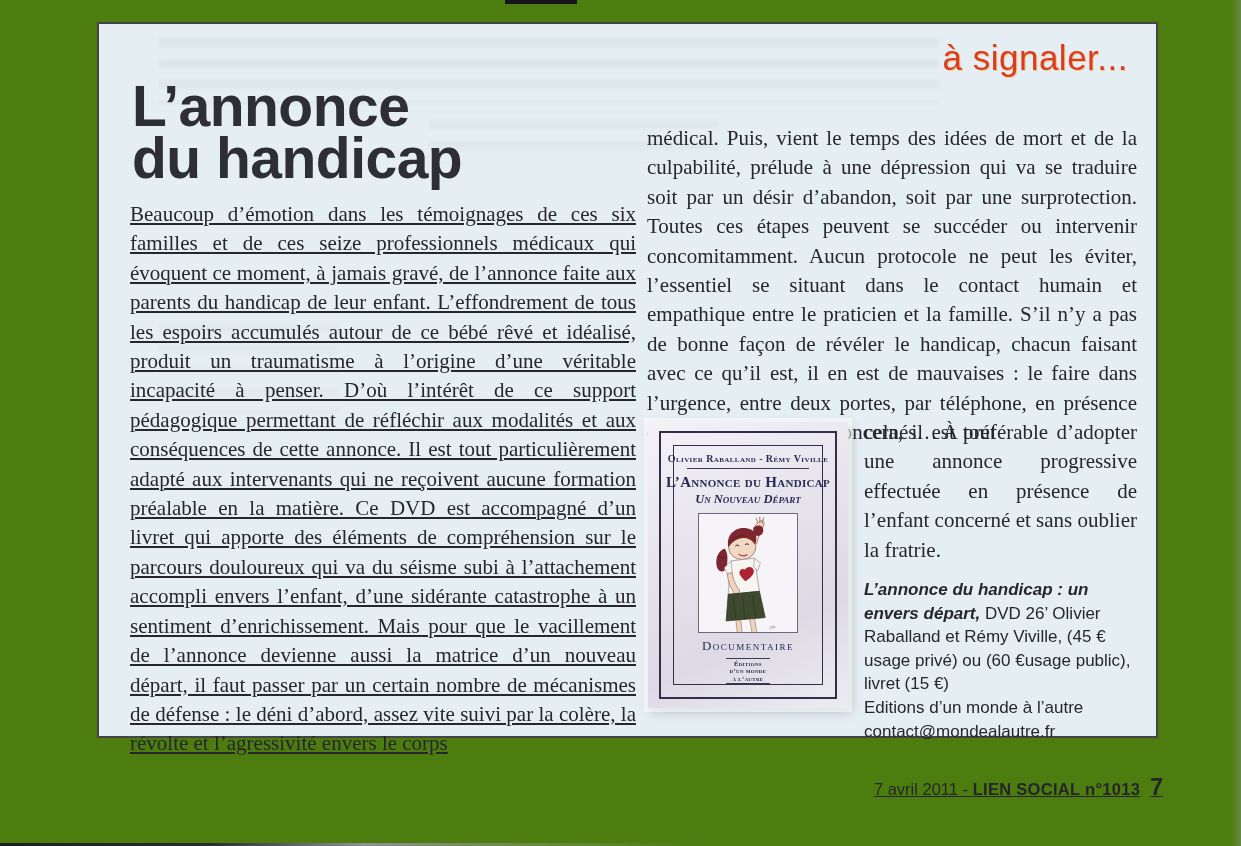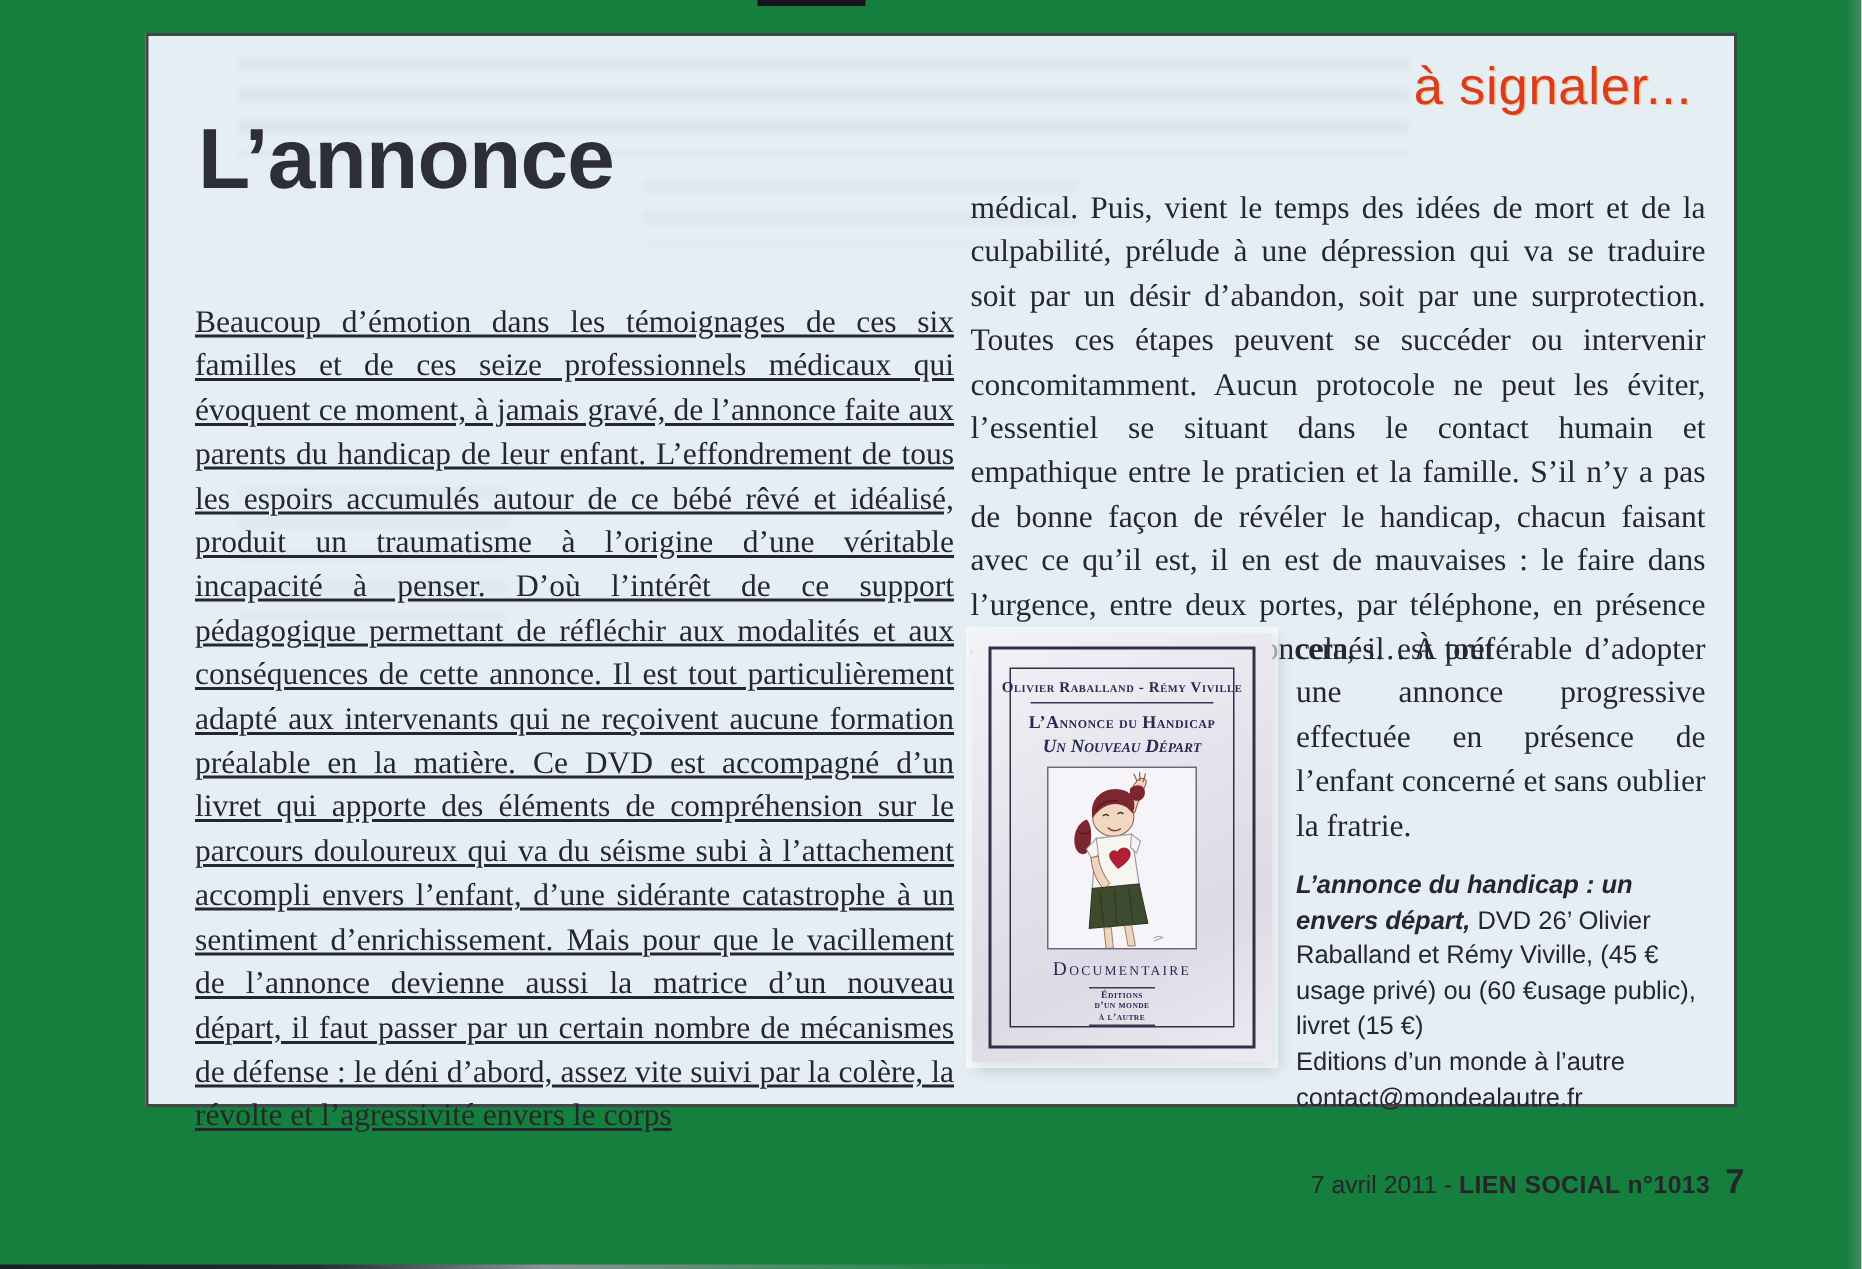--- a/index.html
+++ b/index.html
@@ -1,19 +1,19 @@
 <!DOCTYPE html>
 <html lang="fr"><head>
 <meta charset="utf-8">
 <style>
   * { margin:0; padding:0; box-sizing:border-box; }
   body { background:#ffffff; font-family:"Liberation Sans", sans-serif; }
   .page {
     position:relative; width:1241px; height:846px;
-    background:#15803d; overflow:hidden;
+    background:#4d7c0f; overflow:hidden;
   }
   
   .scan-top-bar { position:absolute; left:505px; top:0; width:72px; height:4px; background:#14141a; }
   .scan-bottom-bar {
     position:absolute; left:0; bottom:0; width:700px; height:3px;
     background:linear-gradient(90deg,#1d1d22 0%,#2a2a30 30%,#8d9094 52%,rgba(160,163,168,0.35) 75%,transparent 100%);
   }
   .scan-right-edge {
     position:absolute; right:0; top:0; width:10px; height:100%;
     background:linear-gradient(90deg, transparent, rgba(150,156,166,0.35));
@@ -63,21 +63,21 @@
     border:1px solid #30304a; height:100%;
     display:flex; flex-direction:column; align-items:center;
     font-family:"Liberation Serif", serif; color:#252b55;
     padding-top:7px; position:relative;
   }
   .dvd-authors {
     font-variant:small-caps; font-weight:bold; font-size:10px; letter-spacing:0.4px;
     white-space:nowrap;
   }
   .dvd-rule { width:82%; border-top:1px solid #3a3a55; margin:4px 0 5px; }
-  .dvd-title { font-variant:small-caps; font-weight:bold; font-size:12px; letter-spacing:0.3px; white-space:nowrap; }
+  .dvd-title { font-variant:small-caps; font-weight:bold; font-size:15px; letter-spacing:0.3px; white-space:nowrap; }
   .dvd-subtitle { font-variant:small-caps; font-weight:bold; font-style:italic; font-size:12.5px; margin-top:1px; }
   .dvd-picture {
     width:100px; height:126px; margin:6px auto 5px;
     border:1px solid #6a6a7a; background:#f6f4f8; overflow:hidden;
   }
   .dvd-genre { font-variant:small-caps; font-weight:normal; font-size:13px; letter-spacing:1.5px; }
   .dvd-publisher {
     margin-top:4px; border-top:1px solid #3a3a55; border-bottom:1px solid #3a3a55;
     padding:1px 4px; text-align:center;
     font-variant:small-caps; font-weight:bold; font-size:6.5px; line-height:7.5px; letter-spacing:0.3px;
@@ -87,21 +87,21 @@
   .caption {
     position:absolute; left:765px; top:554px; width:280px;
     font-family:"Liberation Sans", sans-serif;
     font-size:17px; line-height:23.6px; color:#26262e;
   }
   .caption .bold-it { font-weight:bold; font-style:italic; }
 
   
   .footer {
     position:absolute; top:774px; right:78px;
-    color:#25252b; font-size:16.5px; white-space:pre;
+    color:#25252b; font-size:16.5px; white-space:pre;text-decoration:underline;
   }
   .footer .issue { font-weight:bold; letter-spacing:0.3px; }
   .footer .pagenum { font-weight:bold; font-size:23px; margin-left:10px; }
 </style>
 </head>
 <body>
 
 <div class="page">
 
   <div class="scan-top-bar"></div>
@@ -109,21 +109,21 @@
   <div class="scan-right-edge"></div>
 
   <div class="panel">
 
     <div class="ghost g1"></div>
     <div class="ghost g2"></div>
     <div class="ghost g3"></div>
 
     <div class="section-label">à signaler...</div>
 
-    <h1 class="article-title"><span>L’annonce</span><br></h1>
+    <h1 class="article-title"><span>L’annonce</span><br><span>du handicap</span></h1>
 
     <p class="body-text col-left">Beaucoup d’émotion dans les témoignages de ces six familles et de ces seize professionnels médicaux qui évoquent ce moment, à jamais gravé, de l’annonce faite aux parents du handicap de leur enfant. L’effondrement de tous les espoirs accumulés autour de ce bébé rêvé et idéalisé, produit un traumatisme à l’origine d’une véritable incapacité à penser. D’où l’intérêt de ce support pédagogique permettant de réfléchir aux modalités et aux conséquences de cette annonce. Il est tout particulièrement adapté aux intervenants qui ne reçoivent aucune formation préalable en la matière. Ce DVD est accompagné d’un livret qui apporte des éléments de compréhension sur le parcours douloureux qui va du séisme subi à l’attachement accompli envers l’enfant, d’une sidérante catastrophe à un sentiment d’enrichissement. Mais pour que le vacillement de l’annonce devienne aussi la matrice d’un nouveau départ, il faut passer par un certain nombre de mécanismes de défense : le déni d’abord, assez vite suivi par la colère, la révolte et l’agressivité envers le corps</p>
 
     <p class="body-text col-right">médical. Puis, vient le temps des idées de mort et de la culpabilité, prélude à une dépression qui va se traduire soit par un désir d’abandon, soit par une surprotection. Toutes ces étapes peuvent se succéder ou intervenir concomitamment. Aucun protocole ne peut les éviter, l’essentiel se situant dans le contact humain et empathique entre le praticien et la famille. S’il n’y a pas de bonne façon de révéler le handicap, chacun faisant avec ce qu’il est, il en est de mauvaises : le faire dans l’urgence, entre deux portes, par téléphone, en présence de tiers étrangers non concernés… À tout</p>
 
     <p class="body-text col-wrap">cela, il est préférable d’adopter une annonce progressive effectuée en présence de l’enfant concerné et sans oublier la fratrie.</p>
 
     <div class="dvd-cover">
       <div class="dvd-frame">
         <div class="dvd-frame-inner">

